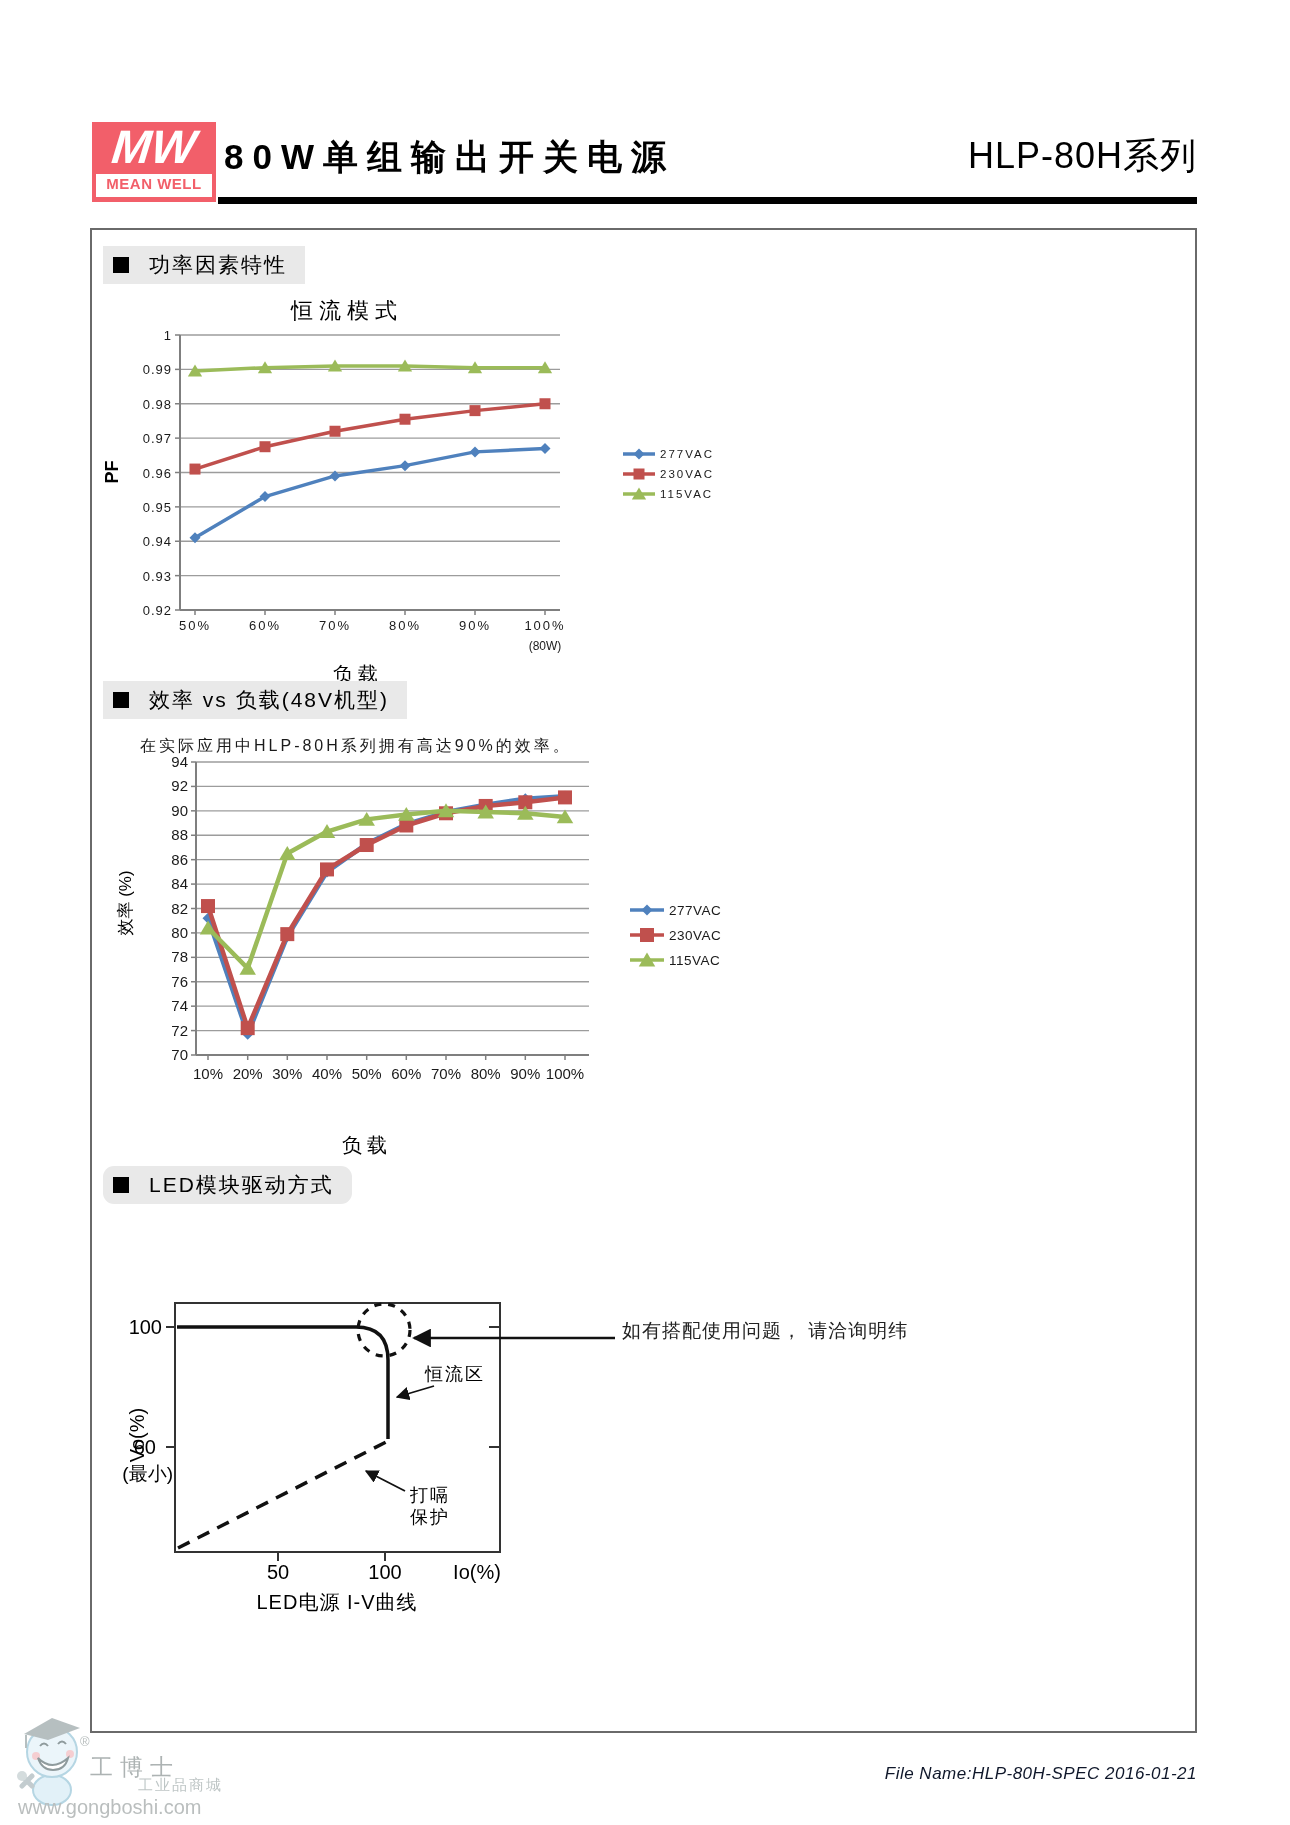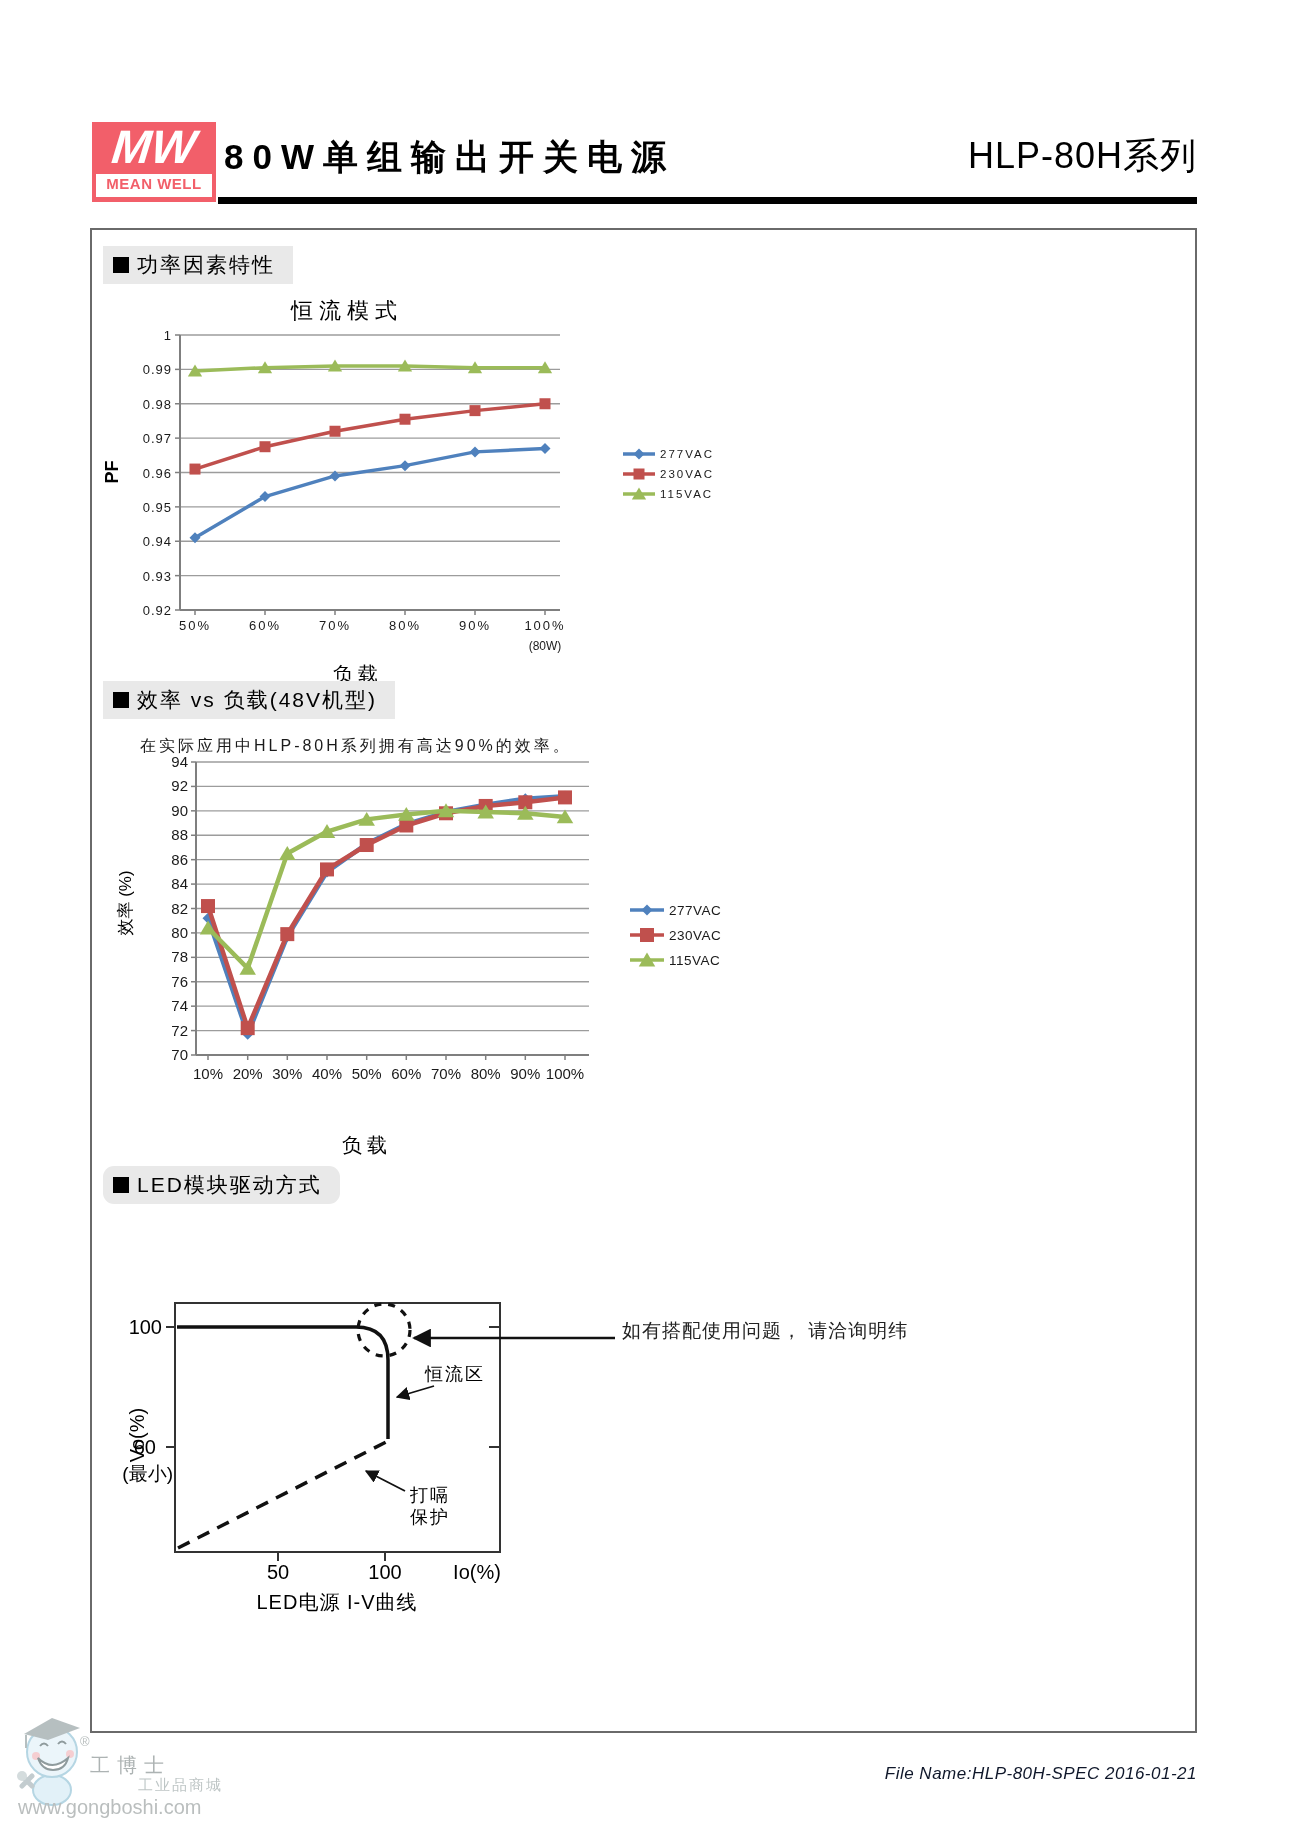--- a/index.html
+++ b/index.html
@@ -11,21 +11,21 @@
   .logo-mw{color:#fff;font-style:italic;font-weight:bold;font-size:47px;line-height:50px;
            text-align:center;letter-spacing:0px;transform:skewX(-6deg);}
   .logo-strip{background:#fff;margin:2px 4px 5px 4px;height:24px;line-height:20px;text-align:center;
               color:#f25f6a;font-weight:bold;font-size:15px;letter-spacing:0.5px;}
   .doc-title{position:absolute;left:224px;top:134px;font-size:35px;font-weight:bold;letter-spacing:9px;white-space:nowrap;}
   .doc-model{position:absolute;right:93px;top:132px;font-size:36px;font-weight:normal;letter-spacing:1px;white-space:nowrap;}
   .title-rule{position:absolute;left:218px;top:197px;width:979px;height:7px;background:#000;}
   
   .content-box{position:absolute;left:90px;top:228px;width:1103px;height:1501px;border:2px solid #6a6a6a;}
   
-  .sec-header{position:absolute;display:inline-flex;align-items:center;gap:8px;background:#e9e9e9;
+  .sec-header{position:absolute;display:inline-flex;align-items:center;gap:20px;background:#e9e9e9;
               padding:5px 18px 5px 10px;font-size:21px;letter-spacing:2px;white-space:nowrap;}
   .sec-header .sq{width:16px;height:16px;background:#000;flex:0 0 auto;}
   .sec1{left:103px;top:246px;}
   .sec2{left:103px;top:681px;}
   .sec3{left:103px;top:1166px;border-radius:11px;}
   .intro{position:absolute;white-space:nowrap;color:#1a1a1a;}
   .intro2{left:140px;top:736px;font-size:16px;letter-spacing:3px;text-align:center;}
   .intro3{left:140px;top:1256px;font-size:20px;letter-spacing:2px;}
   .cc-note{position:absolute;left:622px;top:1316px;width:575px;font-size:19px;line-height:30px;
            letter-spacing:1px;color:#222;white-space:nowrap;}
@@ -33,21 +33,21 @@
   svg{position:absolute;overflow:visible;}
   svg text{font-family:"Liberation Sans","DejaVu Sans",sans-serif;}
   #chart1{left:100px;top:288px;}
   #chart2{left:100px;top:748px;}
   #diagram{left:100px;top:1290px;}
   
   .file-name{position:absolute;right:93px;top:1764px;font-size:17px;font-style:italic;color:#0f172a;
              letter-spacing:0.5px;white-space:nowrap;}
   .watermark{position:absolute;left:14px;top:1706px;width:260px;height:112px;opacity:0.85;}
   .wm-name{position:absolute;left:76px;top:46px;font-family:Liberation Serif, serif;
-           font-size:20px;letter-spacing:7px;color:#9fa6a6;white-space:nowrap;}
+           font-size:23px;letter-spacing:7px;color:#9fa6a6;white-space:nowrap;}
   .wm-reg{position:absolute;left:66px;top:28px;font-size:13px;color:#aab1b1;}
   .wm-sub{position:absolute;left:79px;top:70px;font-size:15px;letter-spacing:2px;color:#b3bcbc;white-space:nowrap;margin-left:45px;}
   .wm-url{position:absolute;left:4px;top:90px;font-size:20px;color:#aeb3b3;white-space:nowrap;}
 </style>
 </head>
 <body>
 
 <div class="page">
 
   <div class="logo">

